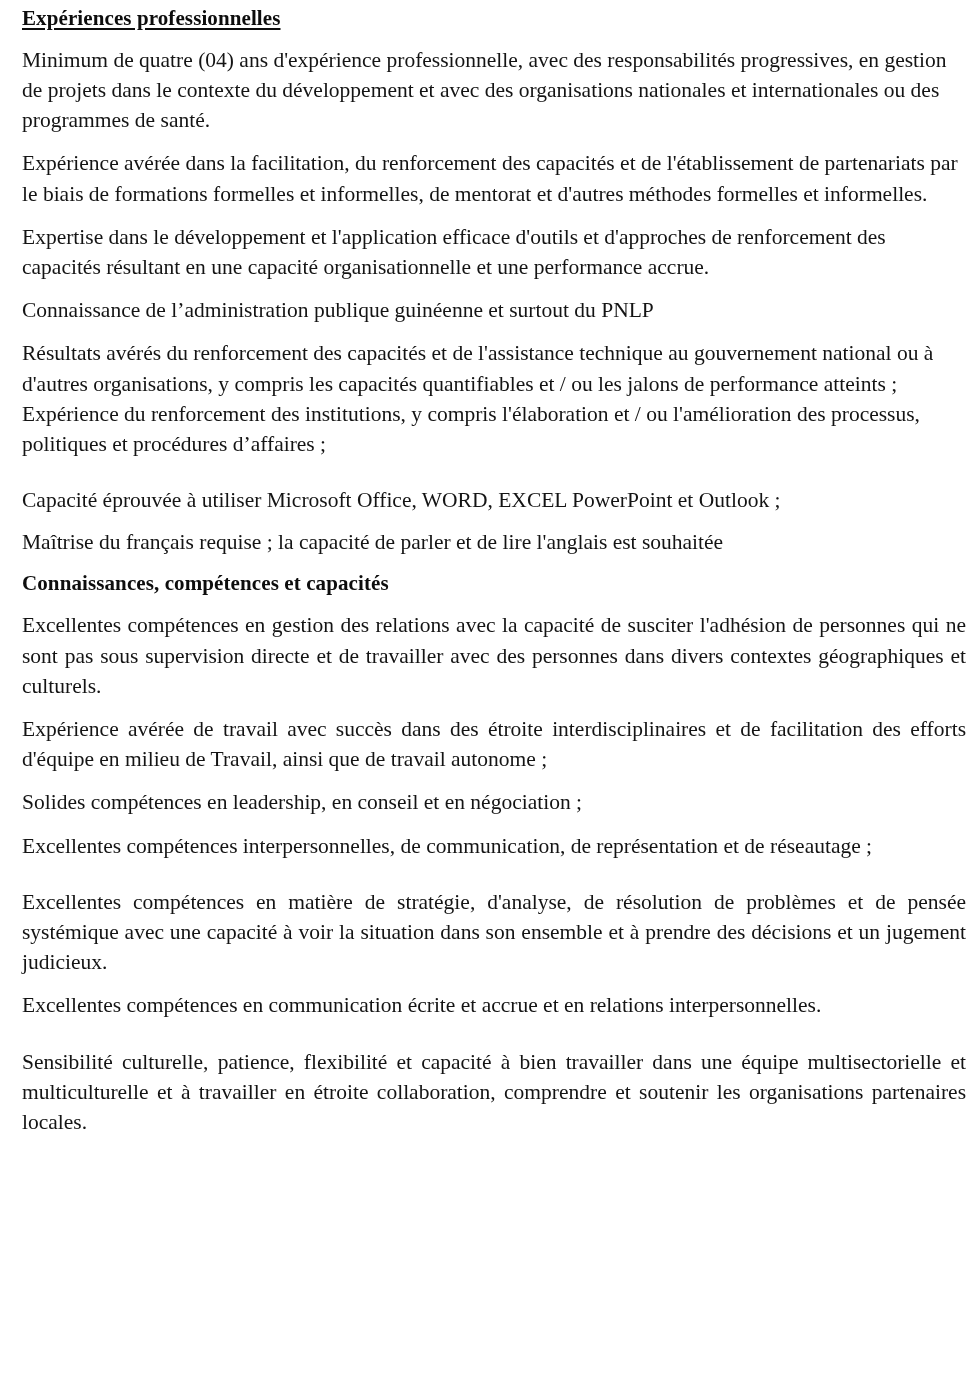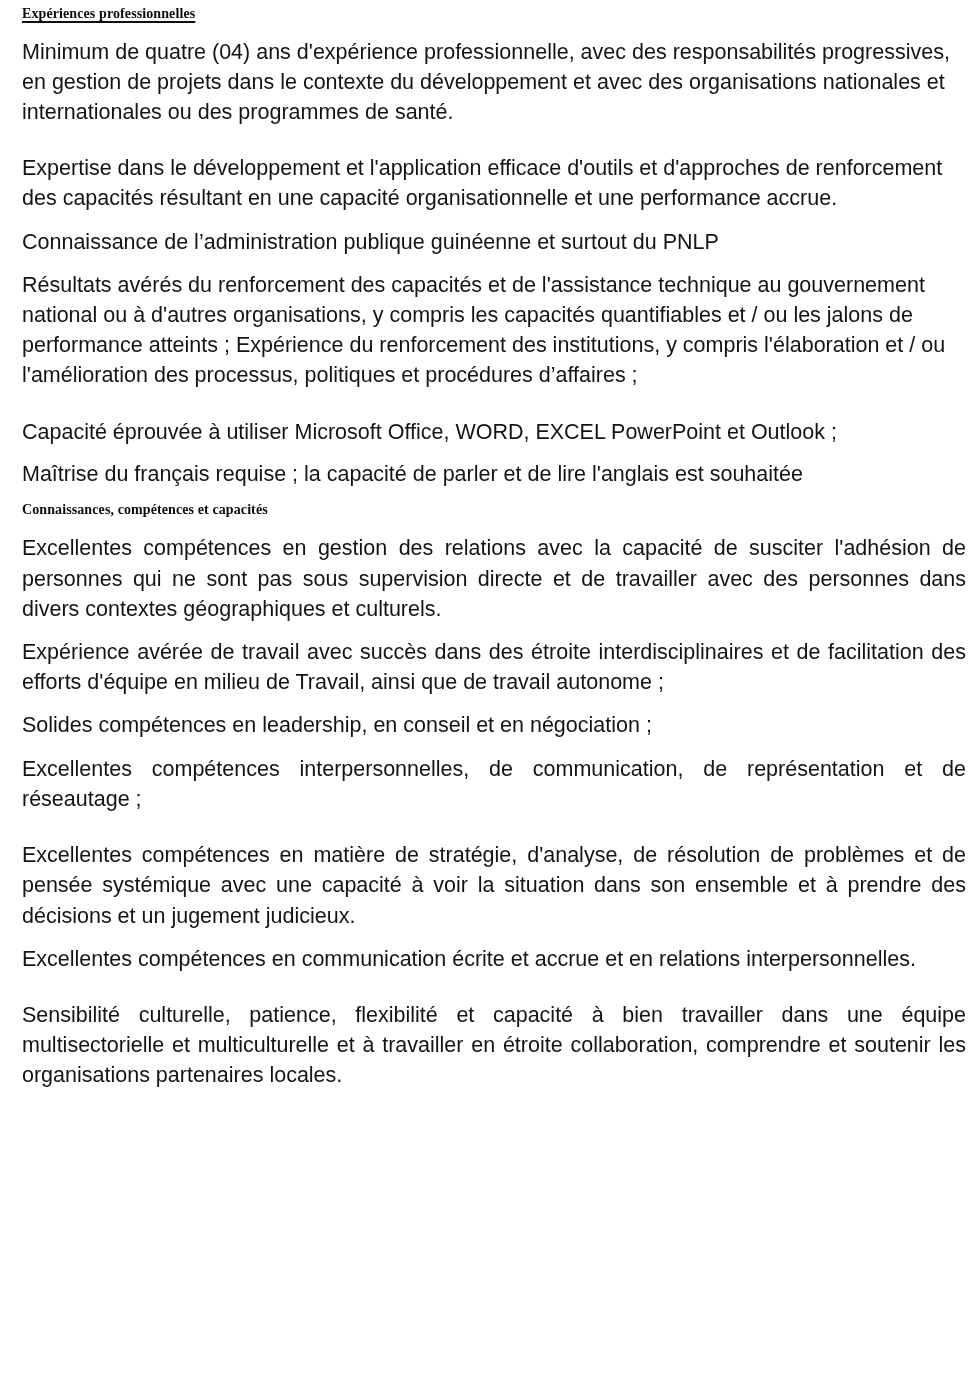--- a/index.html
+++ b/index.html
@@ -24,35 +24,35 @@
     position: absolute;
     left: 22px;
     top: 6px;
     width: 944px;
   }
 
   
   .heading {
     font-family: "Liberation Serif", "DejaVu Serif", serif;
     font-weight: bold;
-    font-size: 14px;
+    font-size: 21px;
     line-height: 1.18;
     color: #0d0d0d;
     letter-spacing: 0.1px;
     margin: 0;
   }
   .heading.underlined {
     text-decoration: underline;
     text-underline-offset: 3px;
     text-decoration-thickness: 1.5px;
   }
 
   
   .para {
-    font-family: Liberation Sans, sans-serif;
+    font-family: Liberation Serif, serif;
     font-size: 21.5px;
     line-height: 30.2px;
     color: #141414;
     margin: 0;
     text-align: left;
     hyphens: none;
     -webkit-hyphens: none;
   }
   .para.justified {
     text-align: justify;
@@ -79,20 +79,21 @@
     <section>
 
       <h2 class="heading underlined blk-heading-1">Expériences professionnelles</h2>
 
       <div class="gap-after-heading-1"></div>
 
       <p class="para">Minimum de quatre (04) ans d'expérience professionnelle, avec des responsabilités progressives, en gestion de projets dans le contexte du développement et avec des organisations nationales et internationales ou des programmes de santé.</p>
 
       <div class="gap-para"></div>
 
+      <p class="para">Expérience avérée dans la facilitation, du renforcement des capacités et de l'établissement de partenariats par le biais de formations formelles et informelles, de mentorat et d'autres méthodes formelles et informelles.</p>
 
       <div class="gap-para"></div>
 
       <p class="para">Expertise dans le développement et l'application efficace d'outils et d'approches de renforcement des capacités résultant en une capacité organisationnelle et une performance accrue.</p>
 
       <div class="gap-para"></div>
 
       <p class="para">Connaissance de l’administration publique guinéenne et surtout du PNLP</p>
 
       <div class="gap-para"></div>

